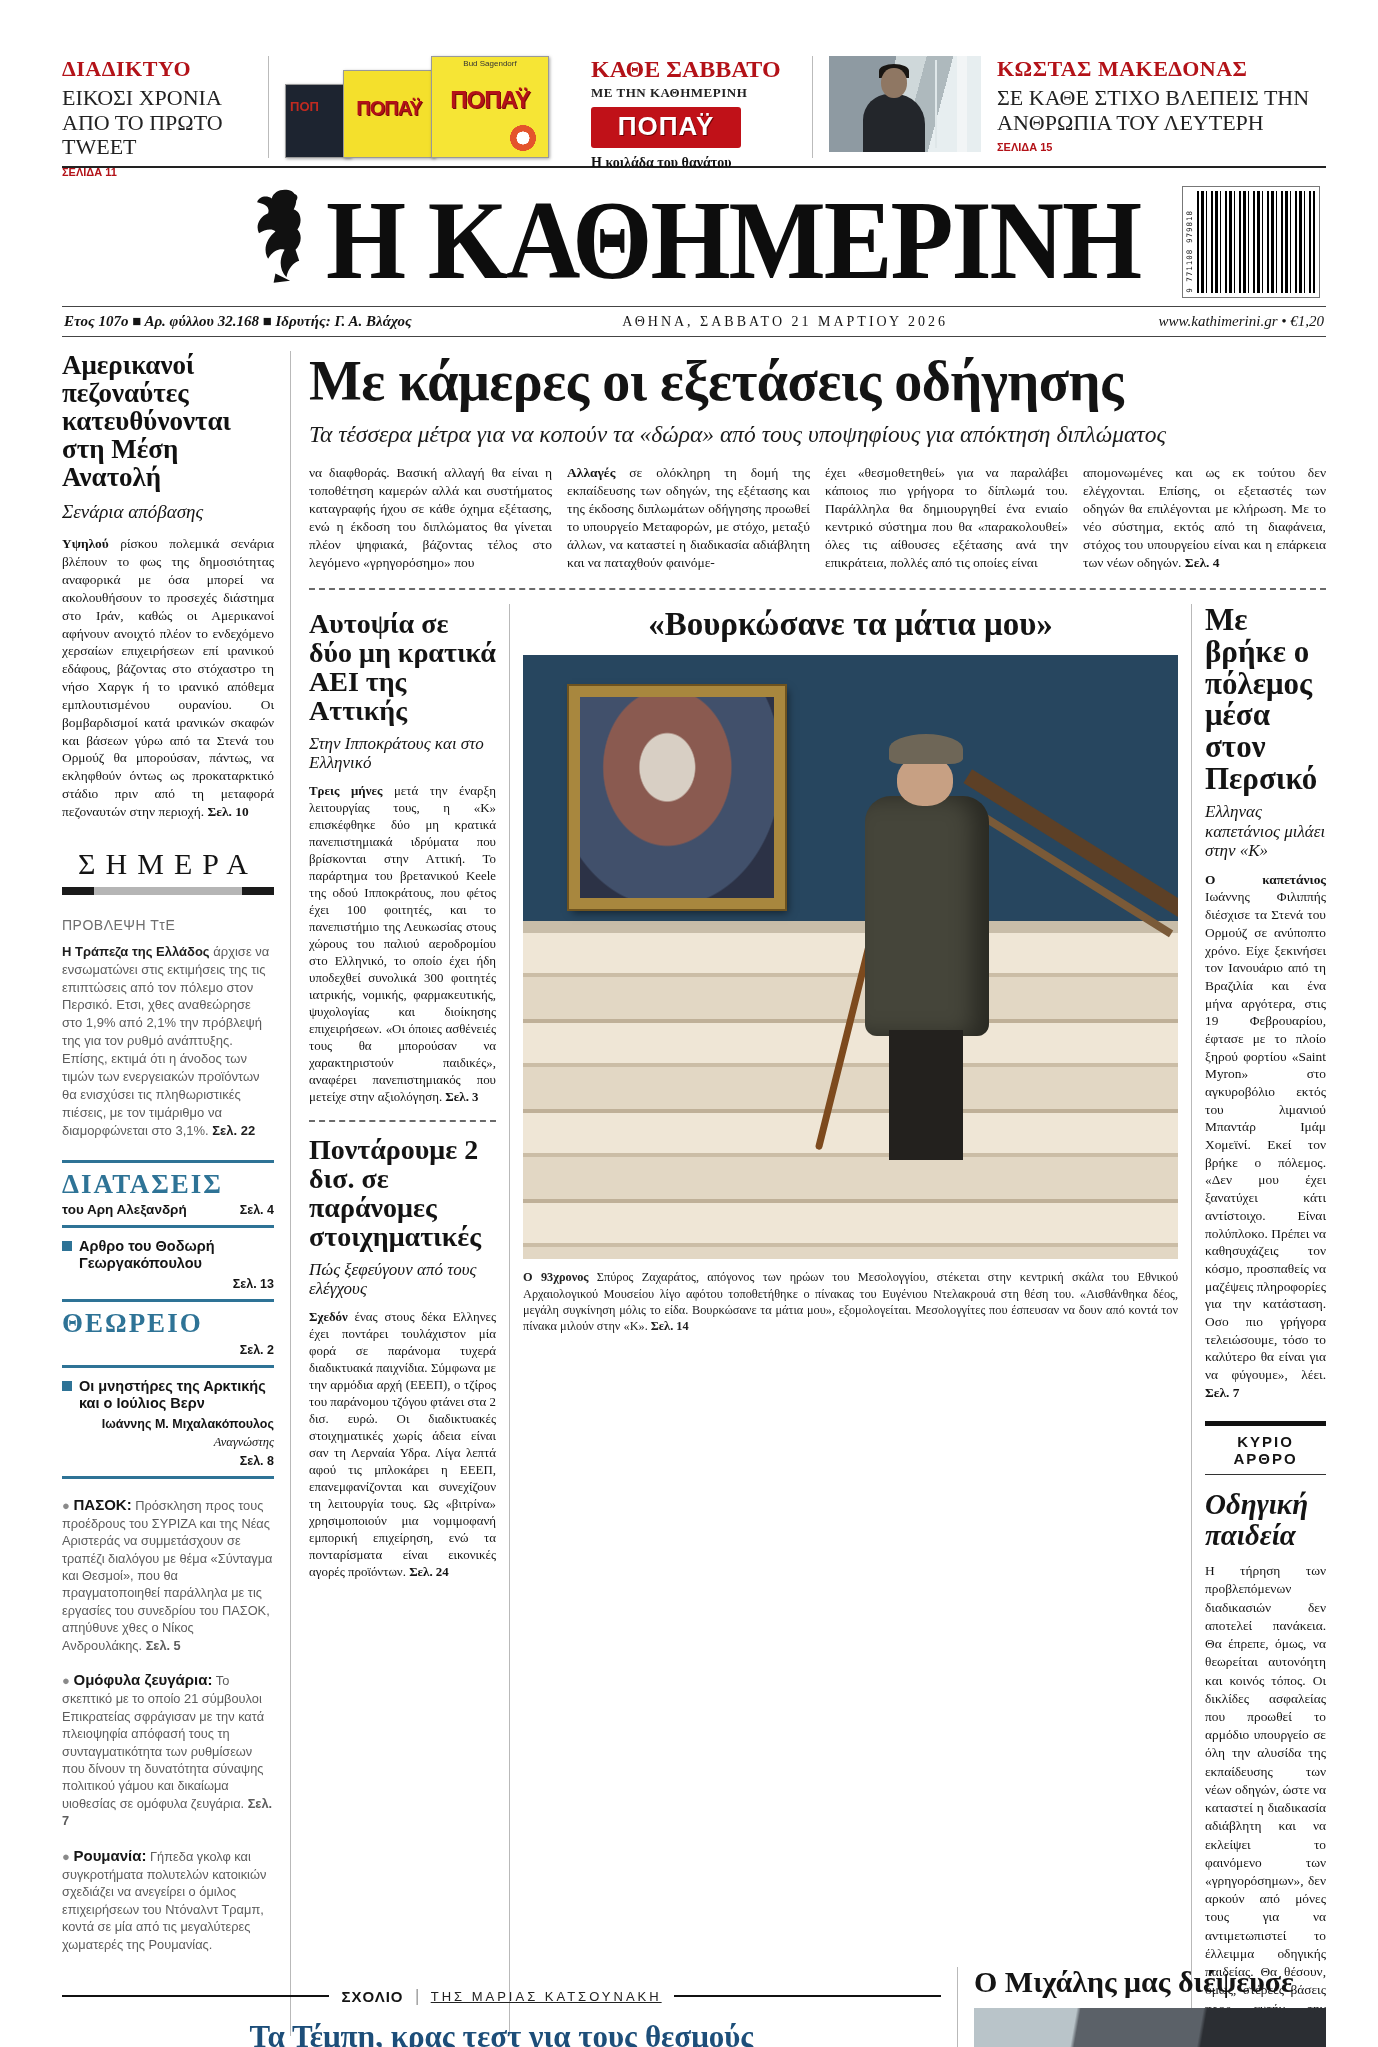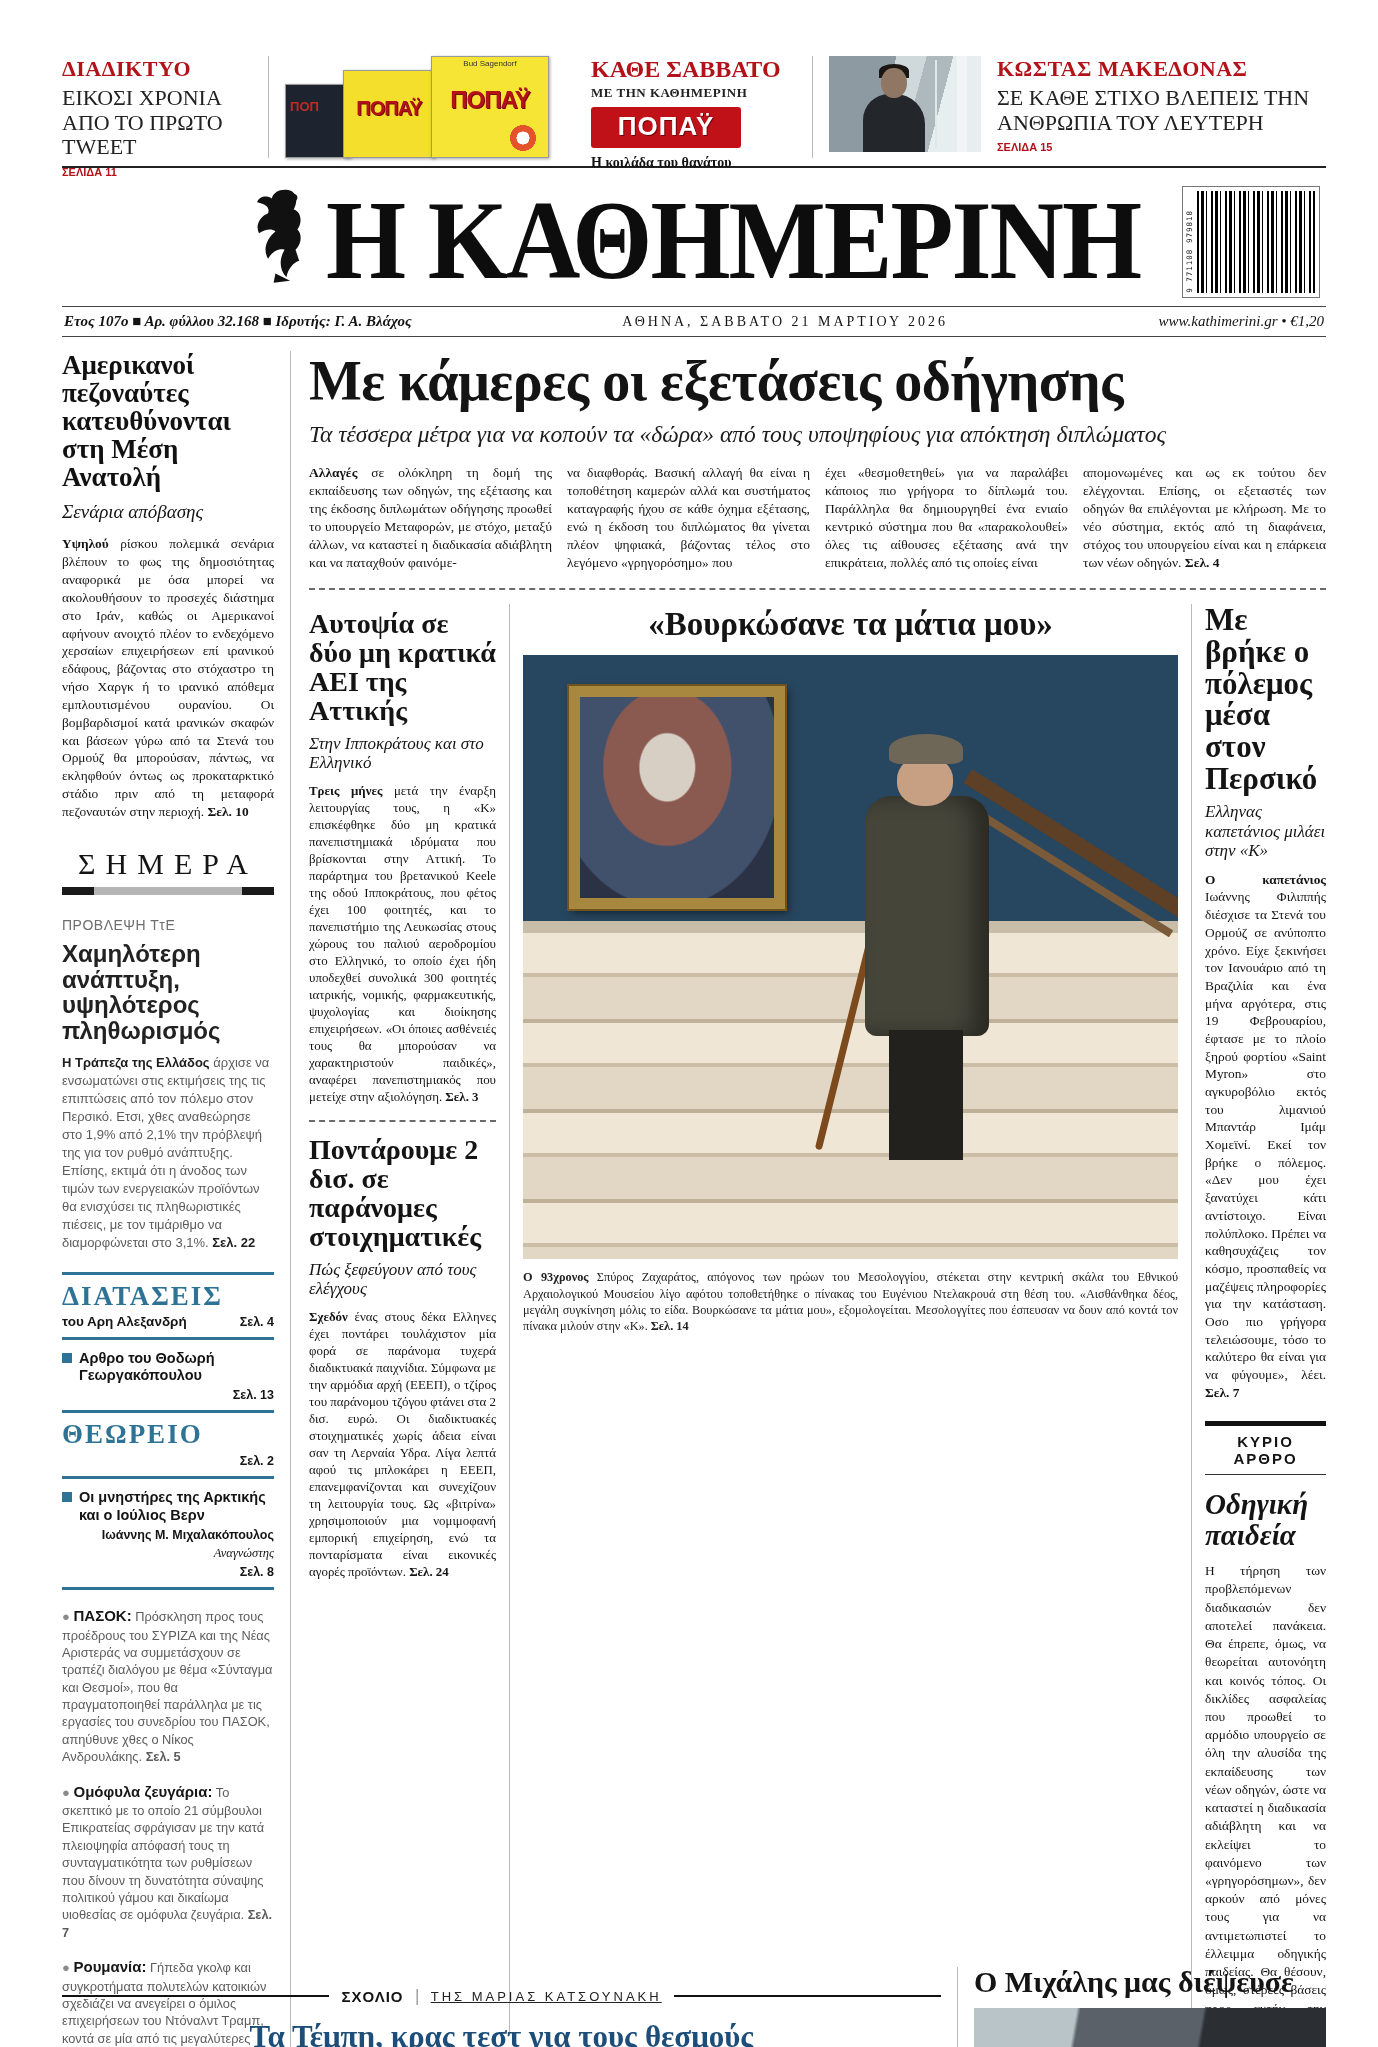--- a/index.html
+++ b/index.html
@@ -215,21 +215,20 @@
       <div>
         <div class="sb-head">Αμερικανοί πεζοναύτες κατευθύνονται στη Μέση Ανατολή</div>
         <div class="sb-deck">Σενάρια απόβασης</div>
         <div class="sb-body"><b>Υψηλού</b><span> ρίσκου πολεμικά σενάρια βλέπουν το φως της δημοσιότητας αναφορικά με όσα μπορεί να ακολουθήσουν το προσεχές διάστημα στο Ιράν, καθώς οι Αμερικανοί αφήνουν ανοιχτό πλέον το ενδεχόμενο χερσαίων επιχειρήσεων επί ιρανικού εδάφους, βάζοντας στο στόχαστρο τη νήσο Χαργκ ή το ιρανικό απόθεμα εμπλουτισμένου ουρανίου. Οι βομβαρδισμοί κατά ιρανικών σκαφών και βάσεων γύρω από τα Στενά του Ορμούζ θα μπορούσαν, πάντως, να εκληφθούν όντως ως προκαταρκτικό στάδιο πριν από τη μεταφορά πεζοναυτών στην περιοχή. </span><b class="pref">Σελ. 10</b></div>
       </div>
 
       <div>
         <div class="simera-title">ΣΗΜΕΡΑ</div>
         <div class="simera-bar"></div>
         <div class="sb-kicker sans">ΠΡΟΒΛΕΨΗ ΤτΕ</div>
-        <div class="sb-h2 sans">Χαμηλότερη ανάπτυξη, υψηλότερος πληθωρισμός</div>
         <div class="sb-grey sans"><b class="blead">Η Τράπεζα της Ελλάδος</b><span> άρχισε να ενσωματώνει στις εκτιμήσεις της τις επιπτώσεις από τον πόλεμο στον Περσικό. Ετσι, χθες αναθεώρησε στο 1,9% από 2,1% την πρόβλεψή της για τον ρυθμό ανάπτυξης. Επίσης, εκτιμά ότι η άνοδος των τιμών των ενεργειακών προϊόντων θα ενισχύσει τις πληθωριστικές πιέσεις, με τον τιμάριθμο να διαμορφώνεται στο 3,1%. </span><b class="pref blead">Σελ. 22</b></div>
       </div>
 
       <div class="idx sans">
         <div class="idx-rule"></div>
         <div class="idx-title" style="font-family:'Liberation Serif',serif;">ΔΙΑΤΑΣΕΙΣ</div>
         <div class="idx-row">
           <div class="idx-author">του Αρη Αλεξανδρή</div>
           <div class="idx-page">Σελ. 4</div>
         </div>
@@ -261,22 +260,22 @@
       </div>
     </div>
 
     <div class="vrule"></div>
 
     <div class="main">
       <div>
         <div class="lead-head">Με κάμερες οι εξετάσεις οδήγησης</div>
         <div class="lead-deck">Τα τέσσερα μέτρα για να κοπούν τα «δώρα» από τους υποψηφίους για απόκτηση διπλώματος</div>
         <div class="lead-cols">
+          <div class="lead-col">να διαφθοράς. Βασική αλλαγή θα είναι η τοποθέτηση καμερών αλλά και συστήματος καταγραφής ήχου σε κάθε όχημα εξέτασης, ενώ η έκδοση του διπλώματος θα γίνεται πλέον ψηφιακά, βάζοντας τέλος στο λεγόμενο «γρηγορόσημο» που</div>
           <div class="lead-col"><b>Αλλαγές</b><span> σε ολόκληρη τη δομή της εκπαίδευσης των οδηγών, της εξέτασης και της έκδοσης διπλωμάτων οδήγησης προωθεί το υπουργείο Μεταφορών, με στόχο, μεταξύ άλλων, να καταστεί η διαδικασία αδιάβλητη και να παταχθούν φαινόμε-</span></div>
-          <div class="lead-col">να διαφθοράς. Βασική αλλαγή θα είναι η τοποθέτηση καμερών αλλά και συστήματος καταγραφής ήχου σε κάθε όχημα εξέτασης, ενώ η έκδοση του διπλώματος θα γίνεται πλέον ψηφιακά, βάζοντας τέλος στο λεγόμενο «γρηγορόσημο» που</div>
           <div class="lead-col">έχει «θεσμοθετηθεί» για να παραλάβει κάποιος πιο γρήγορα το δίπλωμά του. Παράλληλα θα δημιουργηθεί ένα ενιαίο κεντρικό σύστημα που θα «παρακολουθεί» όλες τις αίθουσες εξέτασης ανά την επικράτεια, πολλές από τις οποίες είναι</div>
           <div class="lead-col"><span>απομονωμένες και ως εκ τούτου δεν ελέγχονται. Επίσης, οι εξεταστές των οδηγών θα επιλέγονται με κλήρωση. Με το νέο σύστημα, εκτός από τη διαφάνεια, στόχος του υπουργείου είναι και η επάρκεια των νέων οδηγών. </span><b class="pref">Σελ. 4</b></div>
         </div>
       </div>
       <div class="dashed"></div>
 
       <div class="mid">
 
         <div>
           <div style="margin-top:6px;">

